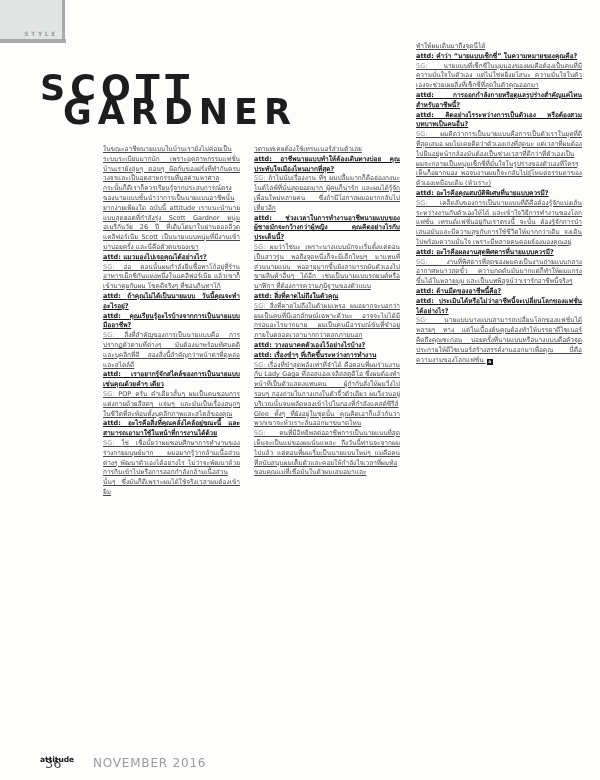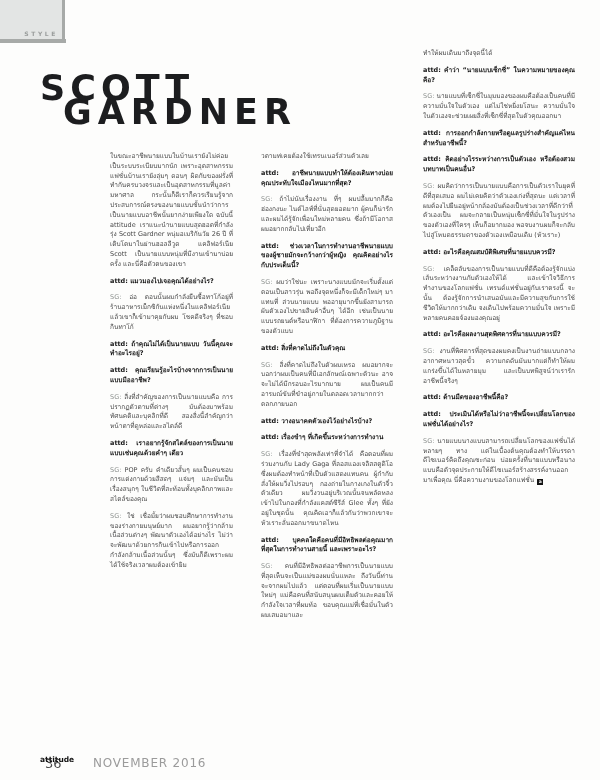--- a/index.html
+++ b/index.html
@@ -14,21 +14,21 @@
   .style-label{position:absolute;right:4px;bottom:2px;font-size:6px;letter-spacing:2.6px;color:#9b9e9d;font-weight:bold;}
   
   .title-line{position:absolute;color:#1c1d1f;font-weight:bold;white-space:nowrap;}
   .title-line1{left:40px;top:68px;font-size:35px;letter-spacing:5px;}
   .title-line2{left:63px;top:92px;font-size:35px;letter-spacing:6px;}
   
   .col{position:absolute;font-size:6.5px;line-height:9.8px;color:#474747;text-align:justify;overflow:hidden;}
   .col1{left:103px;top:145px;width:137px;height:606px;}
   .col2{left:254px;top:145px;width:146px;height:606px;}
   .col3{left:416px;top:42px;width:166px;height:672px;}
-  .col p{margin:7px;}
+  .col p{margin:0;text-decoration:underline;}
   .col p.q{font-weight:bold;color:#171717;}
   .q-label{font-weight:bold;color:#171717;}
   .sg-label{color:#8f9391;}
   .end-mark{display:inline-block;width:6px;height:6px;background:#141414;color:#ffffff;
     font-size:4.5px;line-height:6.2px;text-align:center;vertical-align:-1px;margin-left:1px;font-weight:bold;}
   
   .footer{position:absolute;left:0;top:753px;width:600px;height:16px;}
   .page-num{position:absolute;left:45px;top:3px;font-size:13px;color:#4a4a4a;}
   .mag-name{position:absolute;left:40px;top:2px;font-size:7.5px;font-weight:bold;color:#131313;}
   .issue{position:absolute;left:93px;top:3px;font-size:12px;color:#9b9b9b;letter-spacing:0.8px;}
@@ -48,34 +48,34 @@
 
   <div class="col col1">
       <p class="body">ในขณะอาชีพนายแบบในบ้านเรายังไม่ค่อยเป็นระบบระเบียบมากนัก เพราะอุตสาหกรรมแฟชั่นบ้านเรายังลุ่มๆ ดอนๆ ผิดกับของฝรั่งที่ทำกันครบวงจรและเป็นอุตสาหกรรมที่มูลค่ามหาศาล กระนั้นก็ดีเราก็ควรเรียนรู้จากประสบการณ์ตรงของนายแบบชั้นนำว่าการเป็นนายแบบอาชีพนั้นยากง่ายเพียงใด ฉบับนี้ attitude เราแนะนำนายแบบสุดฮอตที่กำลังรุ่ง Scott Gardner หนุ่มอเมริกันวัย 26 ปี ที่เติบโตมาในย่านฮอลลีวูด แคลิฟอร์เนีย Scott เป็นนายแบบหนุ่มที่มีงานเข้ามาบ่อยครั้ง และนี่คือตัวตนของเขา</p>
       <p class="q"><span class="q-label">attd: </span>แมวมองไปเจอคุณได้อย่างไร?</p>
       <p class="a"><span class="sg-label">SG: </span>อ่อ ตอนนั้นผมกำลังยืนซื้อทาโก้อยู่ที่ร้านอาหารเม็กซิกันแห่งหนึ่งในแคลิฟอร์เนีย แล้วเขาก็เข้ามาคุยกับผม โชคดีจริงๆ ที่ชอบกินทาโก้</p>
       <p class="q"><span class="q-label">attd: </span>ถ้าคุณไม่ได้เป็นนายแบบ วันนี้คุณจะทำอะไรอยู่?</p>
       <p class="q"><span class="q-label">attd: </span>คุณเรียนรู้อะไรบ้างจากการเป็นนายแบบมืออาชีพ?</p>
       <p class="a"><span class="sg-label">SG: </span>สิ่งที่สำคัญของการเป็นนายแบบคือ การปรากฏตัวตามที่ต่างๆ มันต้องมาพร้อมทัศนคติและบุคลิกที่ดี สองสิ่งนี้สำคัญกว่าหน้าตาที่ดูหล่อและสไตล์ดี</p>
       <p class="q"><span class="q-label">attd: </span>เราอยากรู้จักสไตล์ของการเป็นนายแบบเช่นคุณด้วยคำๆ เดียว</p>
       <p class="a"><span class="sg-label">SG: </span>POP ครับ คำเดียวสั้นๆ ผมเป็นคนชอบการแต่งกายด้วยสีสดๆ แจ่มๆ และมันเป็นเรื่องสนุกๆ ในชีวิตที่สะท้อนทั้งบุคลิกภาพและสไตล์ของคุณ</p>
+      <p class="q"><span class="q-label">attd: </span>อะไรคือสิ่งที่คุณคลั่งไคล้อยู่ขณะนี้ และสามารถเอามาใช้ในหน้าที่การงานได้ด้วย</p>
       <p class="a"><span class="sg-label">SG: </span>ใช่ เชื่อมั้ยว่าผมชอบศึกษาการทำงานของร่างกายมนุษย์มาก ผมอยากรู้ว่ากล้ามเนื้อส่วนต่างๆ พัฒนาตัวเองได้อย่างไร ไม่ว่าจะพัฒนาด้วยการกินเข้าไปหรือการออกกำลังกล้ามเนื้อส่วนนั้นๆ ซึ่งมันก็ดีเพราะผมได้ใช้จริงเวลาผมต้องเข้ายิม</p>
     </div>
   <div class="col col2">
       <p class="body">วตามท่เคยต้องใช้เทรนเนอร์ส่วนตัวเลย</p>
       <p class="q"><span class="q-label">attd: </span>อาชีพนายแบบทำให้ต้องเดินทางบ่อย คุณประทับใจเมืองไหนมากที่สุด?</p>
       <p class="a"><span class="sg-label">SG: </span>ถ้าไม่นับเรื่องงาน ที่ๆ ผมปลื้มมากก็คือฮ่องกงนะ ไนต์ไลฟ์ที่นั่นสุดยอดมาก ผู้คนก็น่ารัก และผมได้รู้จักเพื่อนใหม่หลายคน ซึ่งถ้ามีโอกาสผมอยากกลับไปเที่ยวอีก</p>
       <p class="q"><span class="q-label">attd: </span>ช่วงเวลาในการทำงานอาชีพนายแบบของผู้ชายมักจะกว้างกว่าผู้หญิง คุณคิดอย่างไรกับประเด็นนี้?</p>
       <p class="a"><span class="sg-label">SG: </span>ผมว่าใช่นะ เพราะนางแบบมักจะเริ่มตั้งแต่ตอนเป็นสาวรุ่น พอถึงจุดหนึ่งก็จะมีเด็กใหม่ๆ มาแทนที่ ส่วนนายแบบ พออายุมากขึ้นยังสามารถผันตัวเองไปขายสินค้าอื่นๆ ได้อีก เช่นเป็นนายแบบรถยนต์หรือนาฬิกา ที่ต้องการความภูมิฐานของตัวแบบ</p>
       <p class="q"><span class="q-label">attd: </span>สิ่งที่คาดไม่ถึงในตัวคุณ</p>
       <p class="a"><span class="sg-label">SG: </span>สิ่งที่คาดไม่ถึงในตัวผมเหรอ ผมอยากจะบอกว่าผมเป็นคนที่มีเอกลักษณ์เฉพาะตัวนะ อาจจะไม่ได้มีกรอบอะไรมากมาย ผมเป็นคนมีอารมณ์ขันที่ขำอยู่ภายในตลอดเวลามากกว่าตลกภายนอก</p>
       <p class="q"><span class="q-label">attd: </span>วางอนาคตตัวเองไว้อย่างไรบ้าง?</p>
       <p class="q"><span class="q-label">attd: </span>เรื่องขำๆ ที่เกิดขึ้นระหว่างการทำงาน</p>
       <p class="a"><span class="sg-label">SG: </span>เรื่องที่ขำสุดพลังเท่าที่จำได้ คือตอนที่ผมร่วมงานกับ Lady Gaga ที่ลอสแองเจลิสสตูดิโอ ซึ่งผมต้องทำหน้าที่เป็นตัวแสดงแทนคน ผู้กำกับสั่งให้ผมวิ่งไปรอบๆ กองถ่ายในกางเกงในตัวจิ๋วตัวเดียว ผมวิ่งวนอยู่บริเวณนั้นจนพลัดหลงเข้าไปในกองที่กำลังแคสต์ซีรีส์ Glee ทั้งๆ ที่ยังอยู่ในชุดนั้น คุณคิดเอาก็แล้วกันว่าพวกเขาจะหัวเราะลั่นออกมาขนาดไหน</p>
-      <p class="q"><span class="q-label">attd: </span>บุคคลใดคือคนที่มีอิทธิพลต่อคุณมากที่สุดในการทำงานสายนี้ และเพราะอะไร?</p>
       <p class="a"><span class="sg-label">SG: </span>คนที่มีอิทธิพลต่ออาชีพการเป็นนายแบบที่สุดเห็นจะเป็นแม่ของผมนั่นแหละ ถึงวันนี้ท่านจะจากผมไปแล้ว แต่ตอนที่ผมเริ่มเป็นนายแบบใหม่ๆ แม่คือคนที่สนับสนุนผมเต็มตัวและคอยให้กำลังใจเวลาที่ผมท้อ ขอบคุณแม่ที่เชื่อมั่นในตัวผมเสมอมาและ</p>
     </div>
   <div class="col col3">
       <p class="body">ทำให้ผมเดินมาถึงจุดนี้ได้</p>
       <p class="q"><span class="q-label">attd: </span>คำว่า “นายแบบเซ็กซี่” ในความหมายของคุณคือ?</p>
       <p class="a"><span class="sg-label">SG: </span>นายแบบที่เซ็กซี่ในมุมมองของผมคือต้องเป็นคนที่มีความมั่นใจในตัวเอง แต่ไม่ใช่หยิ่งยโสนะ ความมั่นใจในตัวเองจะช่วยเผยสิ่งที่เซ็กซี่ที่สุดในตัวคุณออกมา</p>
       <p class="q"><span class="q-label">attd: </span>การออกกำลังกายหรือดูแลรูปร่างสำคัญแค่ไหนสำหรับอาชีพนี้?</p>
       <p class="q"><span class="q-label">attd: </span>คิดอย่างไรระหว่างการเป็นตัวเอง หรือต้องสวมบทบาทเป็นคนอื่น?</p>
       <p class="a"><span class="sg-label">SG: </span>ผมคิดว่าการเป็นนายแบบคือการเป็นตัวเราในยุคที่ดีที่สุดเสมอ ผมไม่เคยคิดว่าตัวเองเก่งที่สุดนะ แต่เวลาที่ผมต้องไปยืนอยู่หน้ากล้องมันต้องเป็นช่วงเวลาที่ดีกว่าที่ตัวเองเป็น ผมจะกลายเป็นหนุ่มเซ็กซี่ที่มั่นใจในรูปร่างของตัวเองที่ใครๆ เห็นก็อยากมอง พอจบงานผมก็จะกลับไปสู่โหมดธรรมดาของตัวเองเหมือนเดิม (หัวเราะ)</p>
       <p class="q"><span class="q-label">attd: </span>อะไรคือคุณสมบัติพิเศษที่นายแบบควรมี?</p>

